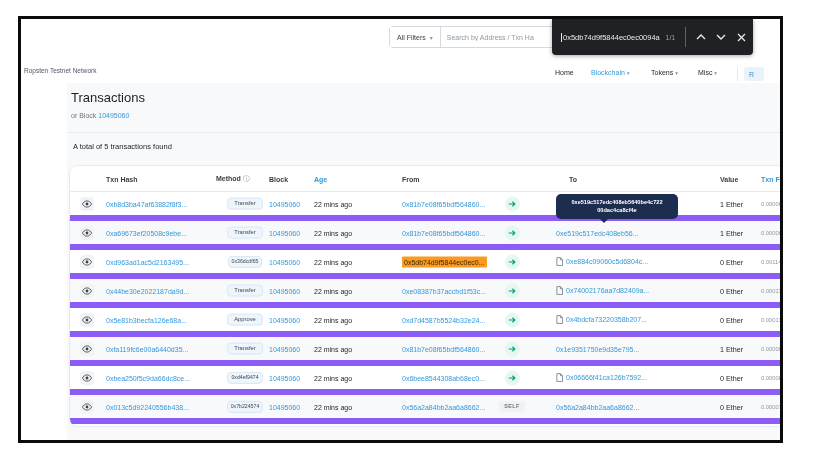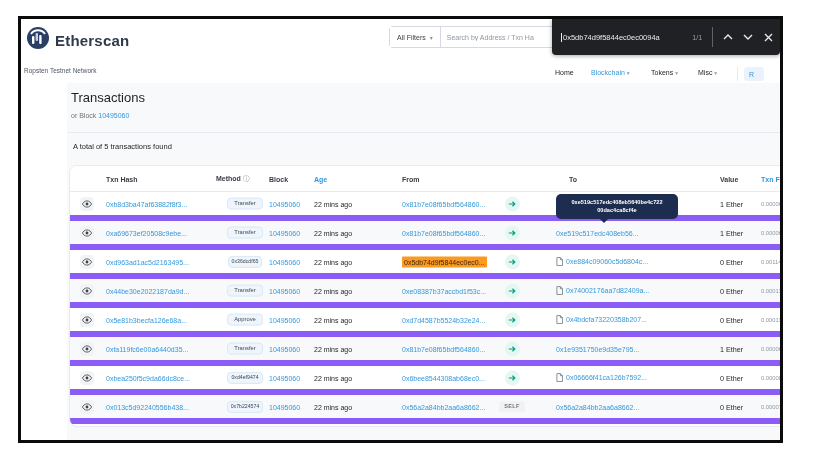--- a/index.html
+++ b/index.html
@@ -15,21 +15,21 @@
   .brand-name { font-size:15px; font-weight:bold; color:#30394a; letter-spacing:.2px; }
   .network-label { position:absolute; left:3px; top:48px; font-size:6.5px; color:#4f5663; }
 
   .search-group { position:absolute; left:368px; top:7px; height:22px; width:245px; border:1px solid #d5dae2; border-radius:4px; background:#7dd3fc; display:flex; align-items:stretch; }
   .filters-btn { display:flex; align-items:center; gap:4px; padding:0 7px; border-right:1px solid #d5dae2; font-size:7px; color:#3b4149; background:#fff; border-top:0;border-bottom:0;border-left:0; cursor:pointer; }
   .filters-caret { font-size:6px; color:#8c98a4; }
   .search-input { flex:1; border:0; outline:none; font-size:7px; color:#1e2022; padding:0 6px; font-family:"Liberation Sans", sans-serif; }
   .search-input::placeholder { color:#8c98a4; }
 
   
-  .findbar { position:absolute; left:531px; top:0; width:228px; height:36px; background:#202124; border-radius:0 0 4px 4px; display:flex; align-items:center; z-index:50; box-shadow:0 1px 4px rgba(0,0,0,.35); }
+  .findbar { position:absolute; left:531px; top:0; width:201px; height:36px; background:#202124; border-radius:0 0 4px 4px; display:flex; align-items:center; z-index:50; box-shadow:0 1px 4px rgba(0,0,0,.35); }
   .find-query { width:136px; margin-left:9px; font-size:7.5px; color:#e8eaed; white-space:nowrap; overflow:hidden; border-left:1px solid #e8eaed; padding-left:1px; }
   .find-count { font-size:7px; color:#9aa0a6; margin-left:4px; }
   .find-sep { width:1px; height:20px; background:#5f6368; margin:0 7px 0 10px; }
   .find-btn { width:16px; height:16px; display:flex; align-items:center; justify-content:center; background:transparent; border:0; cursor:pointer; margin-right:4px; flex:0 0 auto; }
 
   
   .nav-item { position:absolute; top:50px; font-size:7px; color:#1e2022; }
   .nav-caret { font-size:5.5px; color:#8c98a4; }
   .nav-blue { color:#3498db; }
   .nav-sep { position:absolute; left:716px; top:48px; width:1px; height:14px; background:#e7eaf3; }
@@ -74,32 +74,20 @@
   .tooltip { position:absolute; left:486px; top:28px; width:122px; background:#1d2d50; border-radius:5px; color:#fff; font-size:5.6px; font-weight:bold; text-align:center; padding:4px 3px; line-height:1.5; z-index:20; }
   .tooltip-caret { position:absolute; left:44px; bottom:-8px; border:4px solid transparent; border-top-color:#1d2d50; }
 </style>
 </head>
 <body>
 
 <div class="frame">
 <div class="inner">
 
   <div class="topbar">
-    <div class="brand">
-      <span>
-        <svg width="24" height="24" viewBox="0 0 24 24">
-          <circle cx="12" cy="12" r="11" fill="#2a3e66"></circle>
-          <rect x="6" y="10" width="2.4" height="8" rx="1" fill="#ffffff"></rect>
-          <rect x="9.6" y="7" width="2.4" height="8" rx="1" fill="#c8d0dd"></rect>
-          <rect x="13.2" y="9" width="2.4" height="9" rx="1" fill="#ffffff"></rect>
-          <path d="M5 8 A 8.5 8.5 0 0 1 19 8" fill="none" stroke="#ffffff" stroke-width="2"></path>
-        </svg>
-      </span>
-      <span class="brand-name">Etherscan</span>
-    </div>
     <div class="network-label">Ropsten Testnet Network</div>
 
     <div class="search-group">
       <button class="filters-btn">
         <span>All Filters</span>
         <span class="filters-caret">▾</span>
       </button>
       <input class="search-input" placeholder="Search by Address / Txn Ha" style="">
     </div>
 

